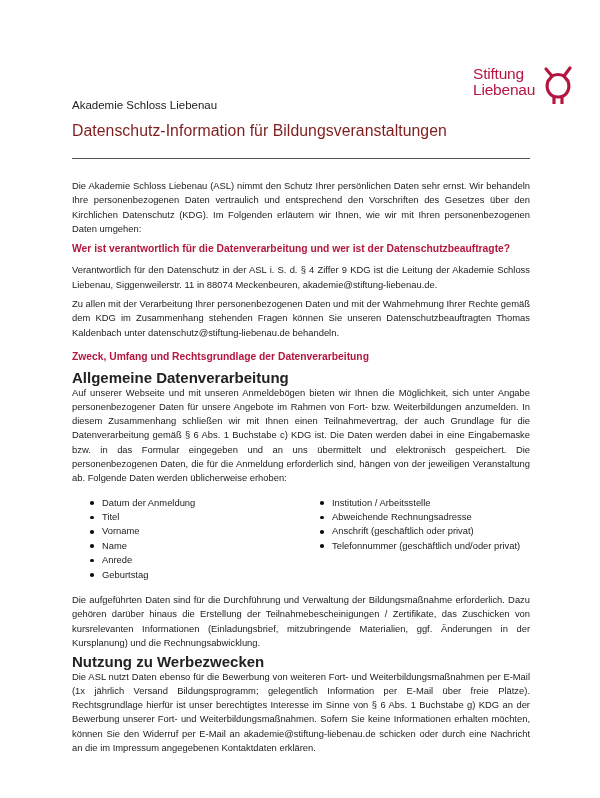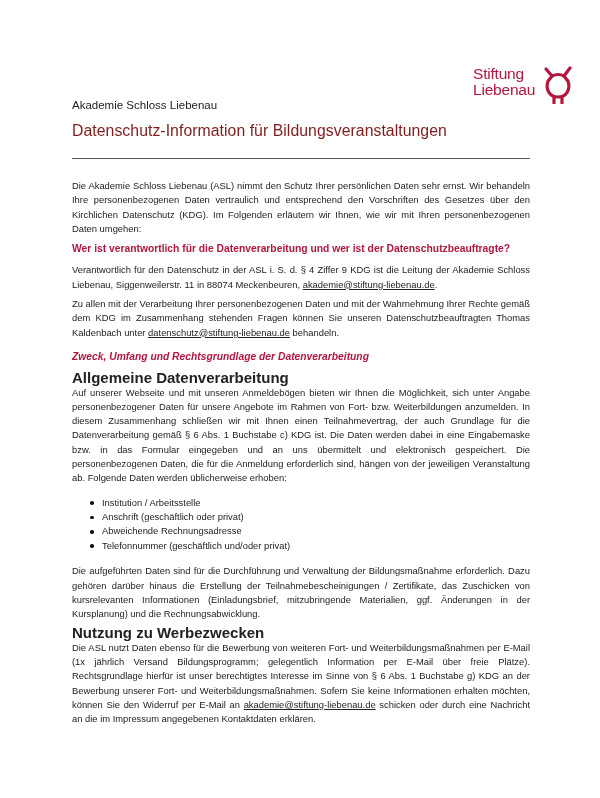--- a/index.html
+++ b/index.html
@@ -12,21 +12,21 @@
   .logo-mark { position: absolute; left: 69px; top: 0; width: 32px; height: 38px; }
 
   .org { position: absolute; left: 72px; top: 99px; font-size: 11.5px; color: #222; }
   .title { position: absolute; left: 72px; top: 122px; font-size: 15.8px; color: #7f1d1d; letter-spacing: 0.05px; }
   .rule { position: absolute; left: 72px; top: 158px; width: 458px; height: 1px; background: #555; }
 
   .content { position: absolute; left: 72px; top: 179px; width: 458px; font-size: 9.4px; line-height: 14.3px; color: #222; }
   .p { text-align: justify; margin-bottom: 5px; }
   .h2 { color: #b5163f; font-weight: bold; font-size: 10.3px; margin-top: 6px; margin-bottom: 7px; }
   .h3 { font-weight: bold; font-size: 15px; }
-  .link { text-decoration: underline; color: #222; }
+  .link { color: #222; }
 
   .lists { display: flex; margin: 10px 0 11px 18px; }
   .list { list-style: none; }
   .list.left { width: 230px; }
   .list li { position: relative; padding-left: 12px; line-height: 14.4px; }
   .list li::before { content: ""; position: absolute; left: 0; top: 5.5px; width: 3.6px; height: 3.6px; background: #111; border-radius: 50%; }
 </style>
 </head>
 <body>
 
@@ -57,29 +57,37 @@
     <p class="p">Die Akademie Schloss Liebenau (ASL) nimmt den Schutz Ihrer persönlichen Daten sehr ernst. Wir behandeln Ihre personenbezogenen Daten vertraulich und entsprechend den Vorschriften des Gesetzes über den Kirchlichen Datenschutz (KDG). Im Folgenden erläutern wir Ihnen, wie wir mit Ihren personenbezogenen Daten umgehen:</p>
 
     <div class="h2">Wer ist verantwortlich für die Datenverarbeitung und wer ist der Datenschutzbeauftragte?</div>
     <p class="p">
       <span>Verantwortlich für den Datenschutz in der ASL i. S. d. § 4 Ziffer 9 KDG ist die Leitung der Akademie Schloss Liebenau, Siggenweilerstr. 11 in 88074 Meckenbeuren, </span><a class="link">akademie@stiftung-liebenau.de</a><span>.</span>
     </p>
     <p class="p">
       <span>Zu allen mit der Verarbeitung Ihrer personenbezogenen Daten und mit der Wahrnehmung Ihrer Rechte gemäß dem KDG im Zusammenhang stehenden Fragen können Sie unseren Datenschutzbeauftragten Thomas Kaldenbach unter </span><a class="link">datenschutz@stiftung-liebenau.de</a><span> behandeln.</span>
     </p>
 
-    <div class="h2" style="margin-top:10px;font-style:italic;">Zweck, Umfang und Rechtsgrundlage der Datenverarbeitung</div>
+    <div class="h2" style="margin-top:10px;">Zweck, Umfang und Rechtsgrundlage der Datenverarbeitung</div>
     <div class="h3">Allgemeine Datenverarbeitung</div>
     <p class="p">Auf unserer Webseite und mit unseren Anmeldebögen bieten wir Ihnen die Möglichkeit, sich unter Angabe personenbezogener Daten für unsere Angebote im Rahmen von Fort- bzw. Weiterbildungen anzumelden. In diesem Zusammenhang schließen wir mit Ihnen einen Teilnahmevertrag, der auch Grundlage für die Datenverarbeitung gemäß § 6 Abs. 1 Buchstabe c) KDG ist. Die Daten werden dabei in eine Eingabemaske bzw. in das Formular eingegeben und an uns übermittelt und elektronisch gespeichert. Die personenbezogenen Daten, die für die Anmeldung erforderlich sind, hängen von der jeweiligen Veranstaltung ab. Folgende Daten werden üblicherweise erhoben:</p>
 
     <div class="lists">
+      <ul class="list left">
+        <li>Datum der Anmeldung</li>
+        <li>Titel</li>
+        <li>Vorname</li>
+        <li>Name</li>
+        <li>Anrede</li>
+        <li>Geburtstag</li>
+      </ul>
       <ul class="list right">
         <li>Institution / Arbeitsstelle</li>
+        <li>Abweichende Rechnungsadresse</li>
         <li>Anschrift (geschäftlich oder privat)</li>
-        <li>Abweichende Rechnungsadresse</li>
         <li>Telefonnummer (geschäftlich und/oder privat)</li>
       </ul>
     </div>
 
     <p class="p">Die aufgeführten Daten sind für die Durchführung und Verwaltung der Bildungsmaßnahme erforderlich. Dazu gehören darüber hinaus die Erstellung der Teilnahmebescheinigungen / Zertifikate, das Zuschicken von kursrelevanten Informationen (Einladungsbrief, mitzubringende Materialien, ggf. Änderungen in der Kursplanung) und die Rechnungsabwicklung.</p>
 
     <div class="h3">Nutzung zu Werbezwecken</div>
     <p class="p">
       <span>Die ASL nutzt Daten ebenso für die Bewerbung von weiteren Fort- und Weiterbildungsmaßnahmen per E-Mail (1x jährlich Versand Bildungsprogramm; gelegentlich Information per E-Mail über freie Plätze). Rechtsgrundlage hierfür ist unser berechtigtes Interesse im Sinne von § 6 Abs. 1 Buchstabe g) KDG an der Bewerbung unserer Fort- und Weiterbildungsmaßnahmen. Sofern Sie keine Informationen erhalten möchten, können Sie den Widerruf per E-Mail an </span><a class="link">akademie@stiftung-liebenau.de</a><span> schicken oder durch eine Nachricht an die im Impressum angegebenen Kontaktdaten erklären.</span>
     </p>

